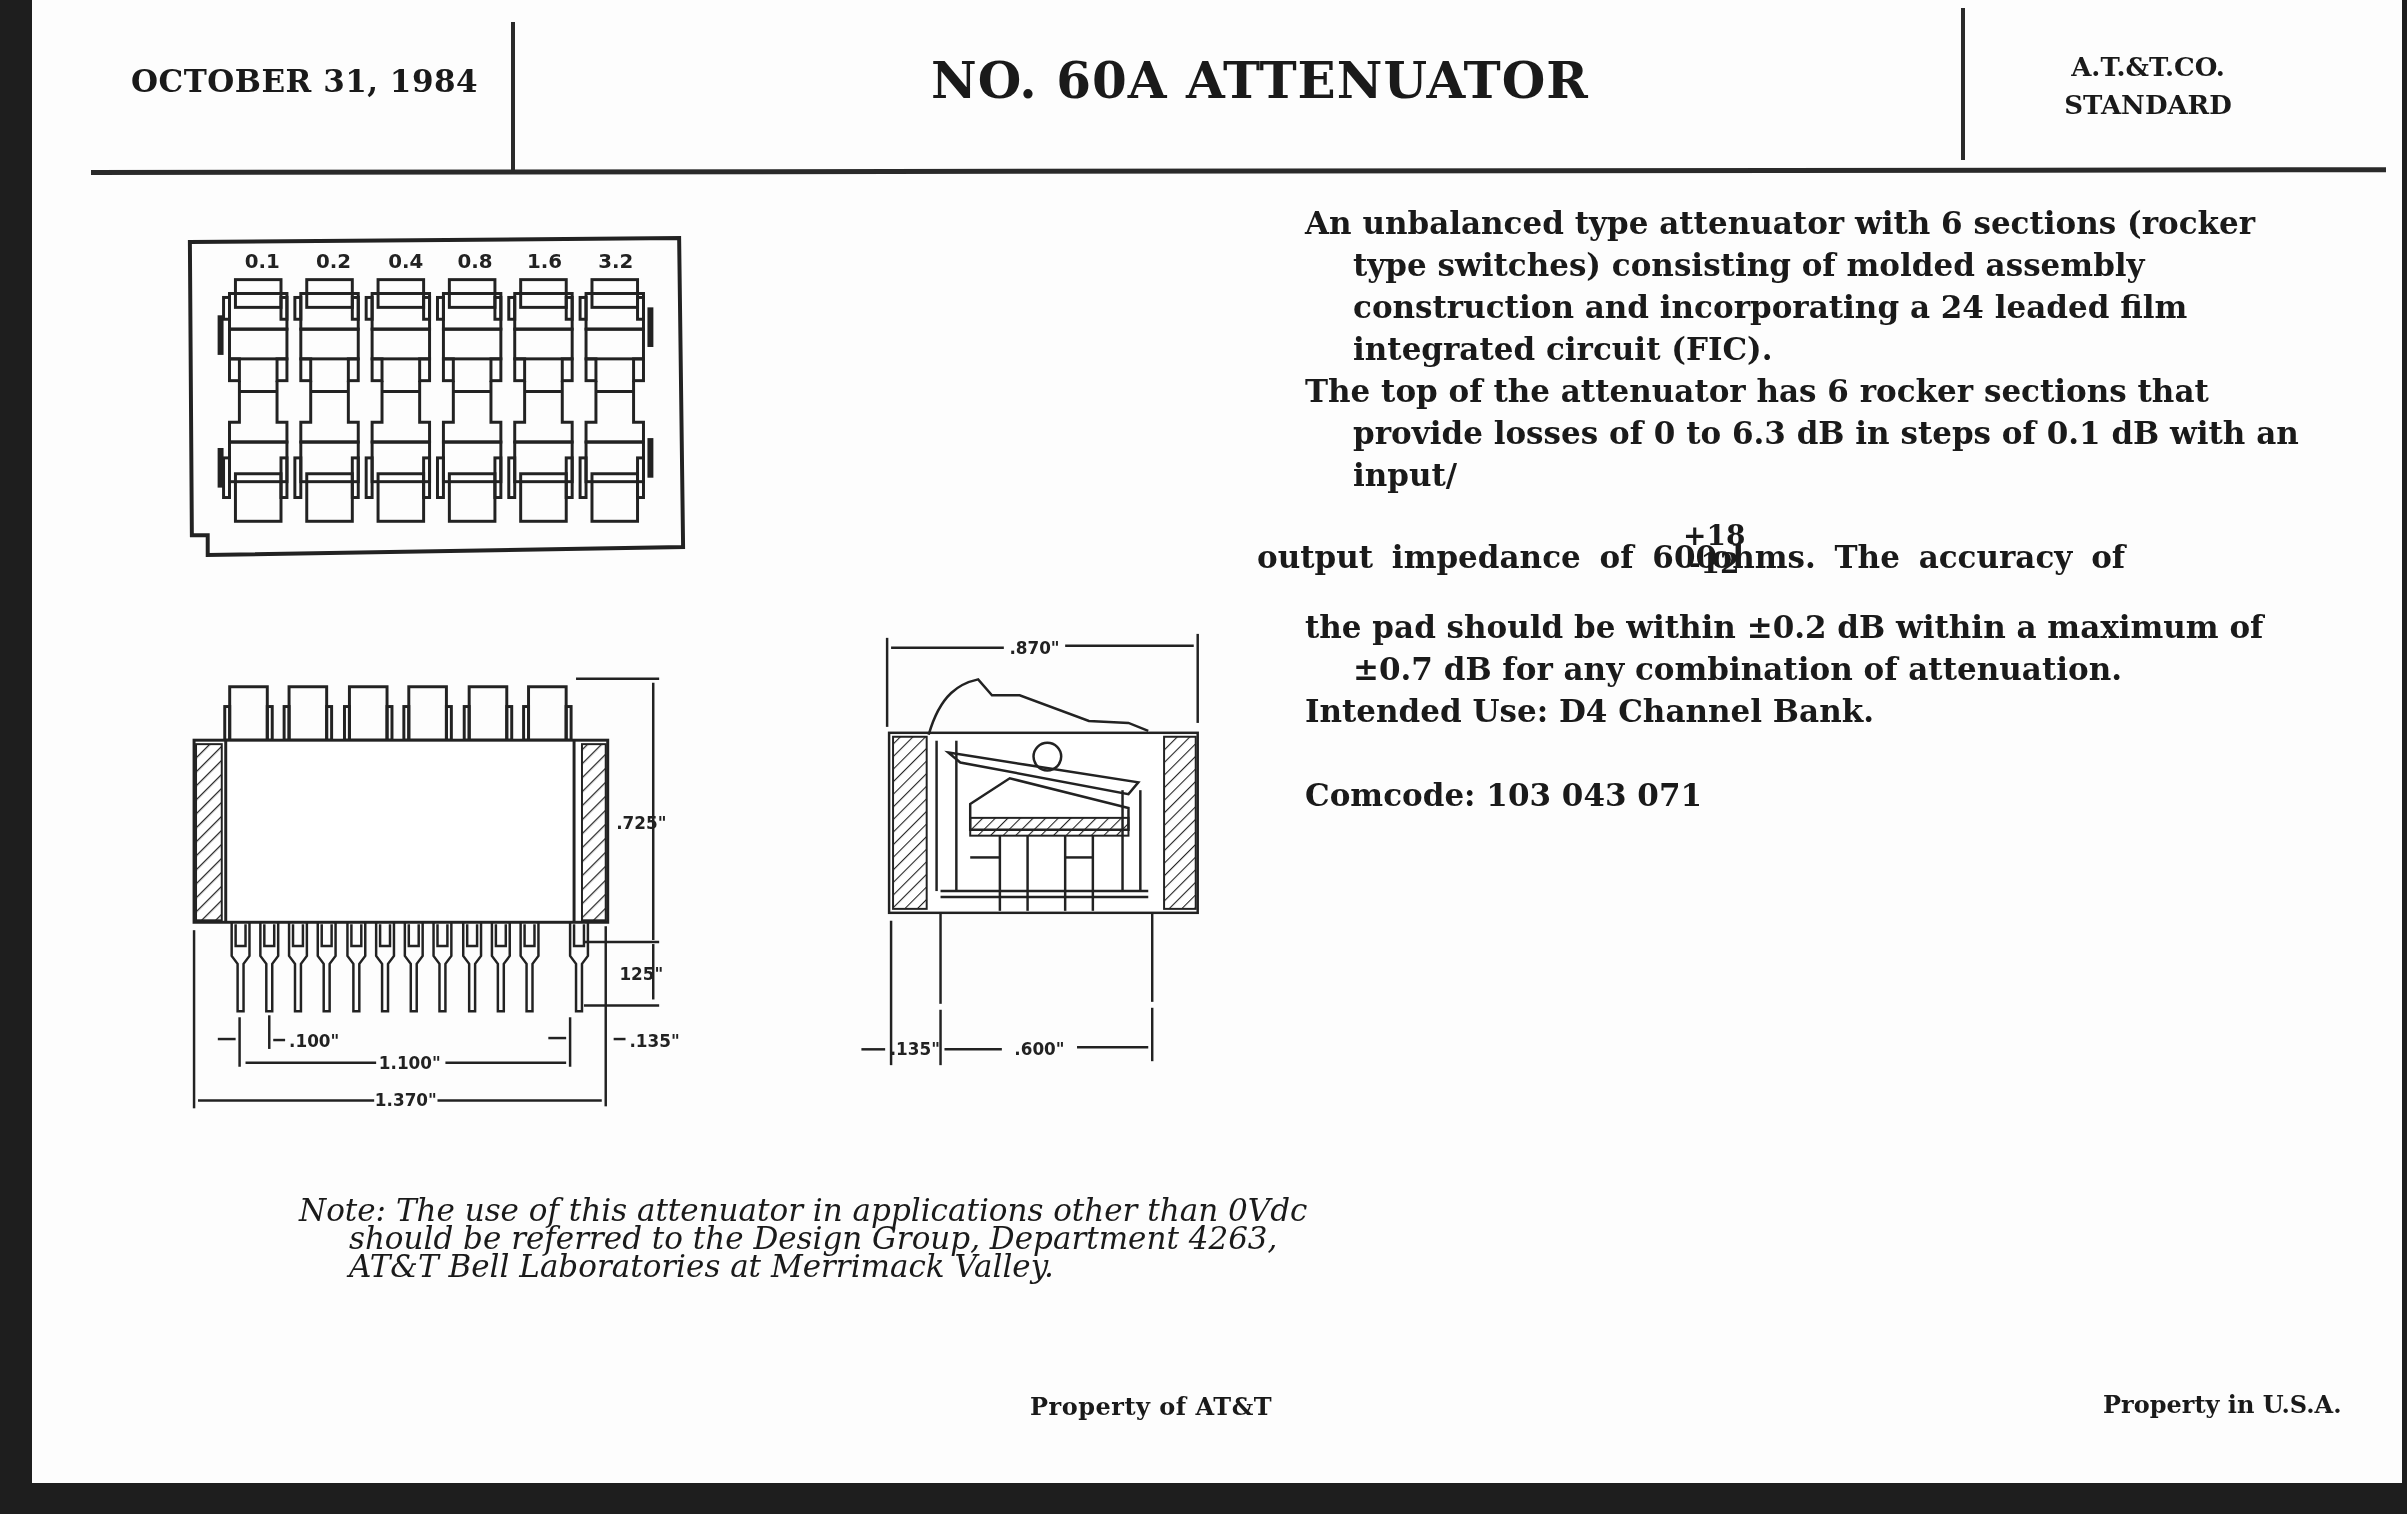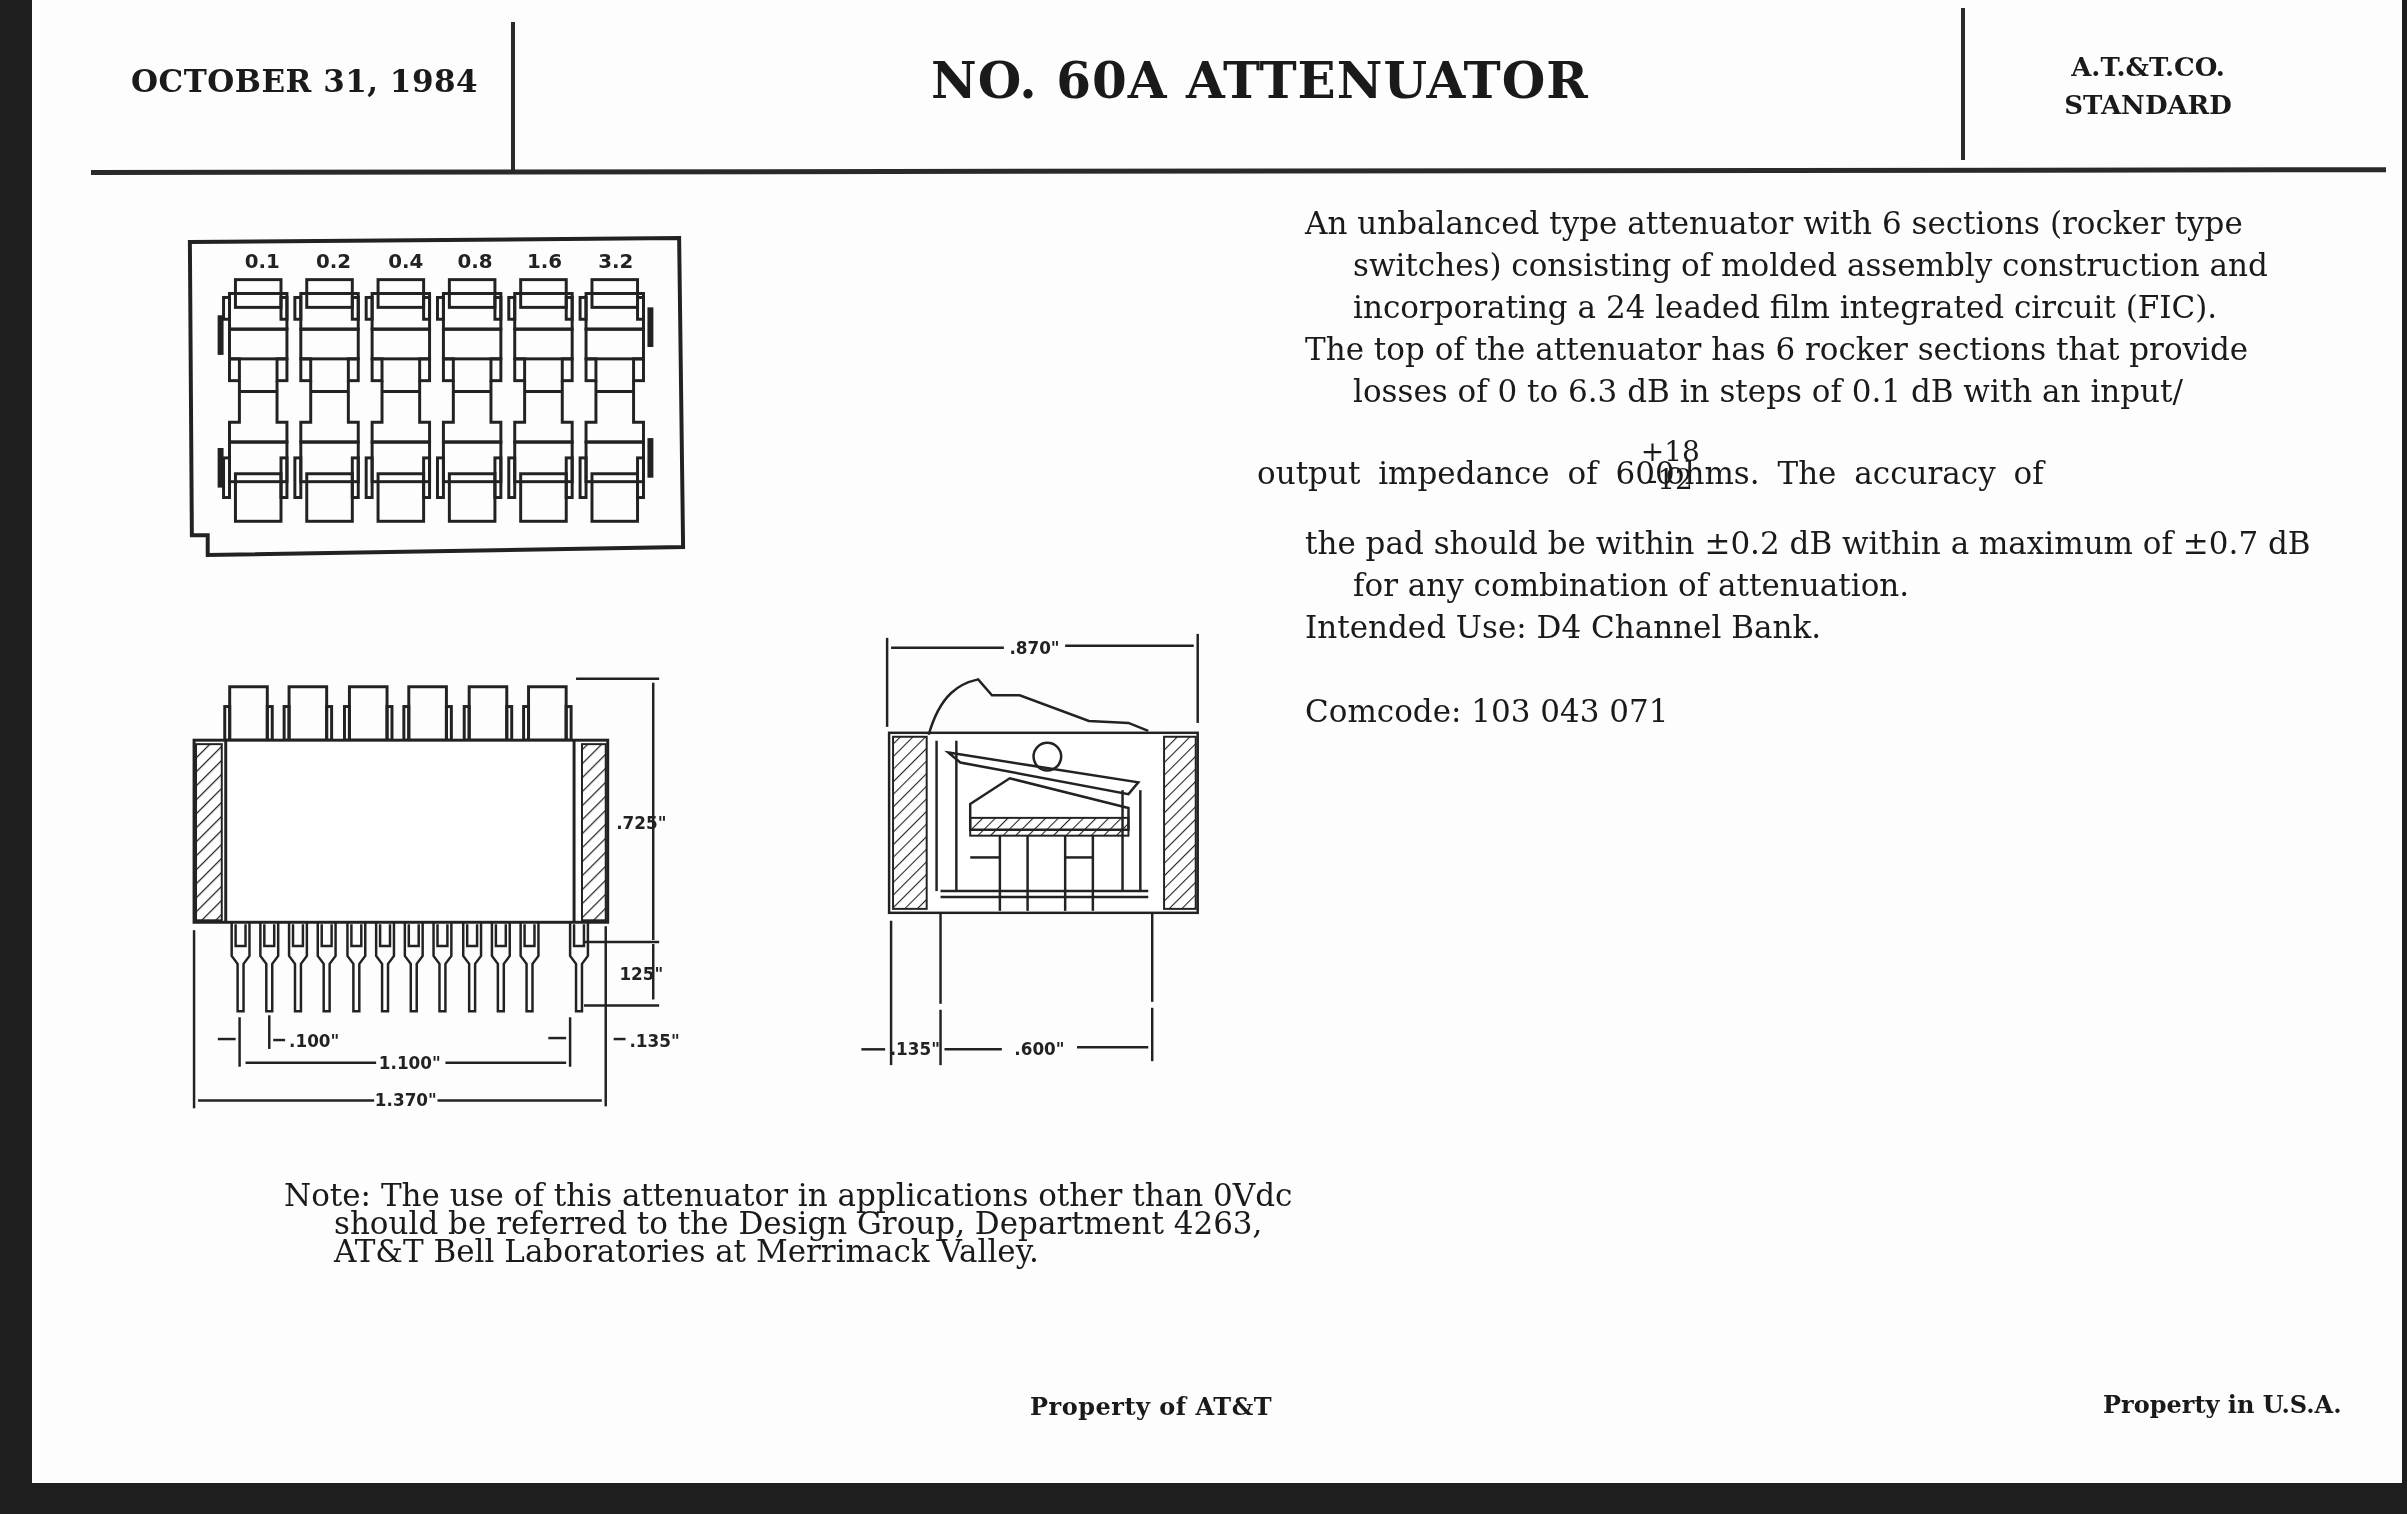--- a/index.html
+++ b/index.html
@@ -26,32 +26,32 @@
     position: absolute; left: 931px; top: 51px; font-size: 50px; font-weight: bold;
     letter-spacing: 1px;
     text-align: center;
   }
   .hdr-std {
     position: absolute; left: 2049px; top: 48px; width: 198px; text-align: center;
     font-size: 26px; font-weight: bold; line-height: 38px;
   }
   .desc {
     position: absolute; left: 1305px; top: 202px; width: 1010px;
-    font-size: 31px; line-height: 42px;
+    font-size: 31px; line-height: 42px; font-weight: bold;
   }
   .desc p { margin: 0; padding-left: 48px; text-indent: -48px; }
   .desc .gap { height: 42px; }
   .imp { display: inline-flex; align-items: flex-end; }
   .frac { display: inline-flex; flex-direction: column; font-size: 28px; line-height: 28px; margin: 0 14px; text-align: center; }
   .spread { word-spacing: 8px; }
   .note {
     position: absolute; left: 283px; top: 1180px; width: 1049px;
     font-size: 31px; line-height: 28px;
   }
-  .note p { margin: 1px; padding-left: 50px; text-indent: -50px; }
+  .note p { margin: 16px; padding-left: 50px; text-indent: -50px; font-style: italic; }
   .foot-left {
     position: absolute; left: 1030px; top: 1392px; font-size: 24px; font-weight: bold;
     letter-spacing: 0.5px;
   }
   .foot-right {
     position: absolute; left: 2103px; top: 1390px; font-size: 24px; font-weight: bold;
   }
   svg text { font-family: "DejaVu Sans", "Liberation Sans", sans-serif; font-weight: bold; }
 </style>
 </head>

